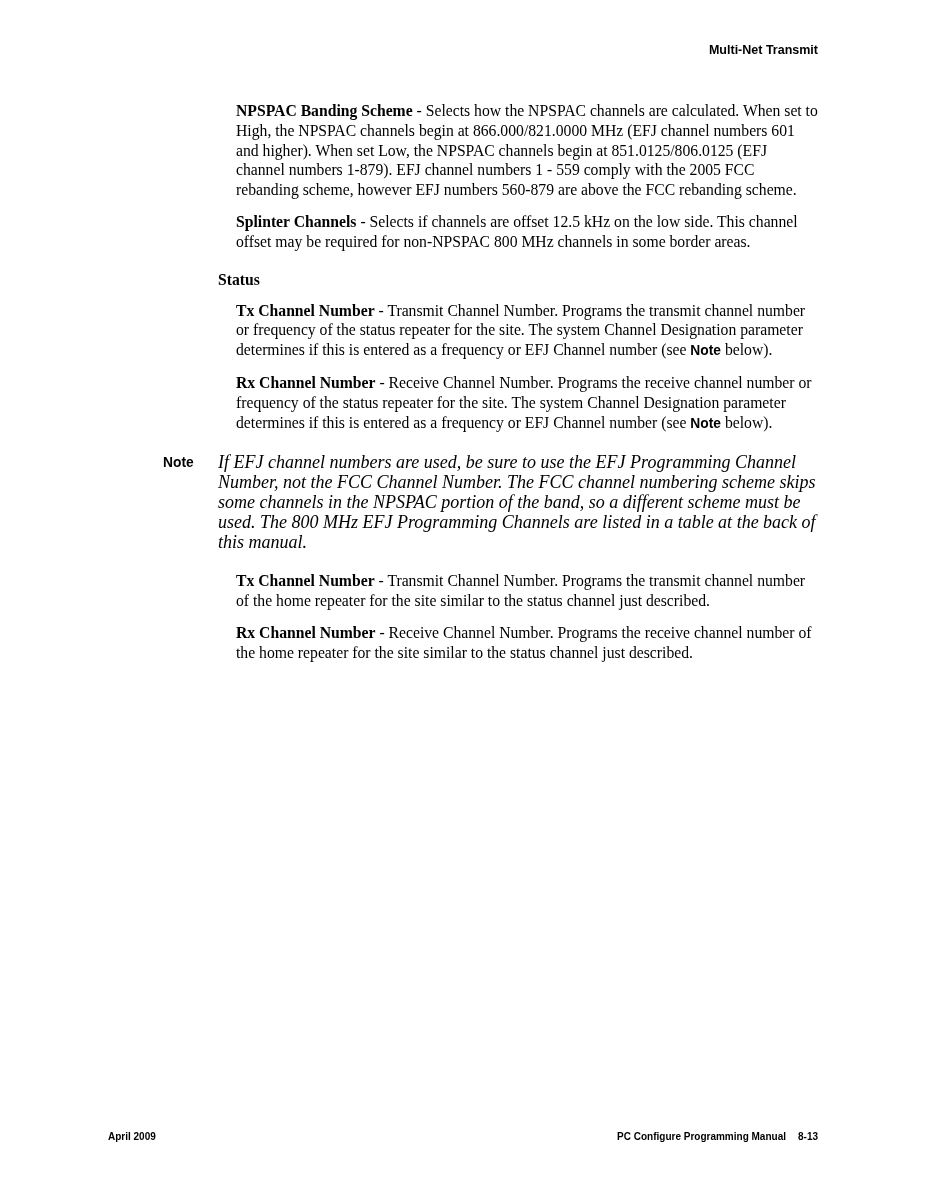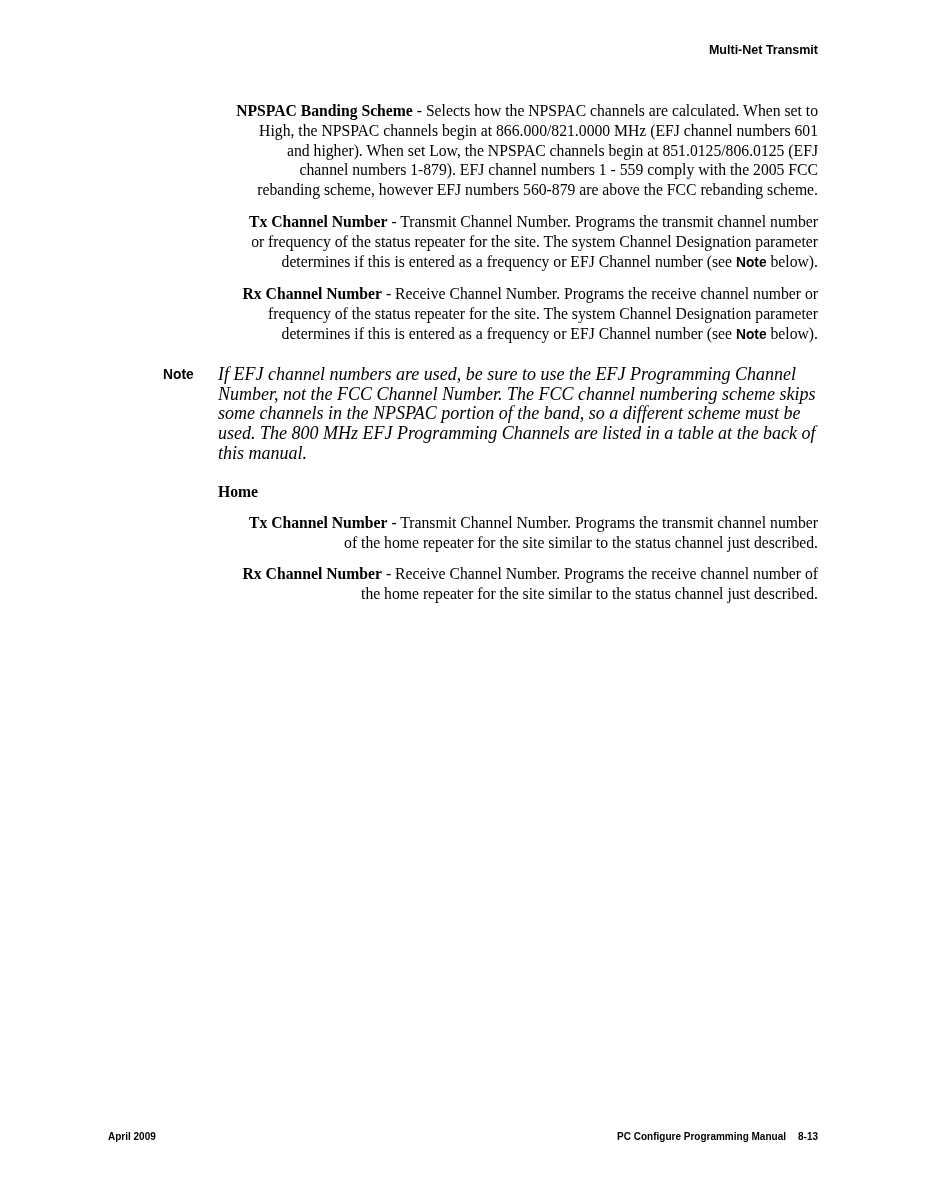--- a/index.html
+++ b/index.html
@@ -25,21 +25,20 @@
     top: 101px;
     left: 163px;
     width: 660px;
   }
   .para {
     margin-left: 73px;
     width: 582px;
     font-size: 15.7px;
     line-height: 19.8px;
     margin-bottom: 12px;
-    text-align: right;
   }
   .term { font-weight: bold; }
   .note-ref {
     font-weight: bold;
     font-family: "Liberation Sans", sans-serif;
     font-size: 13.8px;
   }
   .heading {
     margin-left: 55px;
     font-weight: bold;
@@ -83,32 +82,33 @@
 <body>
 
 <div class="page-header">
   <span>Multi-Net Transmit</span>
 </div>
 
 <div class="content">
 
   <p class="para"><span class="term">NPSPAC Banding Scheme</span><span> - Selects how the NPSPAC channels are calculated. When set to High, the NPSPAC channels begin at 866.000/821.0000 MHz (EFJ channel numbers 601 and higher). When set Low, the NPSPAC channels begin at 851.0125/806.0125 (EFJ channel numbers 1-879). EFJ channel numbers 1 - 559 comply with the 2005 FCC rebanding scheme, however EFJ numbers 560-879 are above the FCC rebanding scheme.</span></p>
 
+  <p class="para"><span class="term">Splinter Channels</span><span> - Selects if channels are offset 12.5 kHz on the low side. This channel offset may be required for non-NPSPAC 800 MHz channels in some border areas.</span></p>
 
+  <h3 class="heading">Status</h3>
 
   <p class="para"><span class="term">Tx Channel Number</span><span> - Transmit Channel Number. Programs the transmit channel number or frequency of the status repeater for the site. The system Channel Designation parameter determines if this is entered as a frequency or EFJ Channel number (see </span><span class="note-ref">Note</span><span> below).</span></p>
 
   <p class="para"><span class="term">Rx Channel Number</span><span> - Receive Channel Number. Programs the receive channel number or frequency of the status repeater for the site. The system Channel Designation parameter determines if this is entered as a frequency or EFJ Channel number (see </span><span class="note-ref">Note</span><span> below).</span></p>
 
   <div class="note-block">
     <div class="note-label">Note</div>
     <div class="note-text">If EFJ channel numbers are used, be sure to use the EFJ Programming Channel Number, not the FCC Channel Number. The FCC channel numbering scheme skips some channels in the NPSPAC portion of the band, so a different scheme must be used. The 800 MHz EFJ Programming Channels are listed in a table at the back of this manual.</div>
   </div>
 
-  <h3 class="heading">Home</h3>
 
   <p class="para"><span class="term">Tx Channel Number</span><span> - Transmit Channel Number. Programs the transmit channel number of the home repeater for the site similar to the status channel just described.</span></p>
 
   <p class="para"><span class="term">Rx Channel Number</span><span> - Receive Channel Number. Programs the receive channel number of the home repeater for the site similar to the status channel just described.</span></p>
 
 </div>
 
 <div class="page-footer">
   <span class="footer-left">April 2009</span>
   <span class="footer-right">

